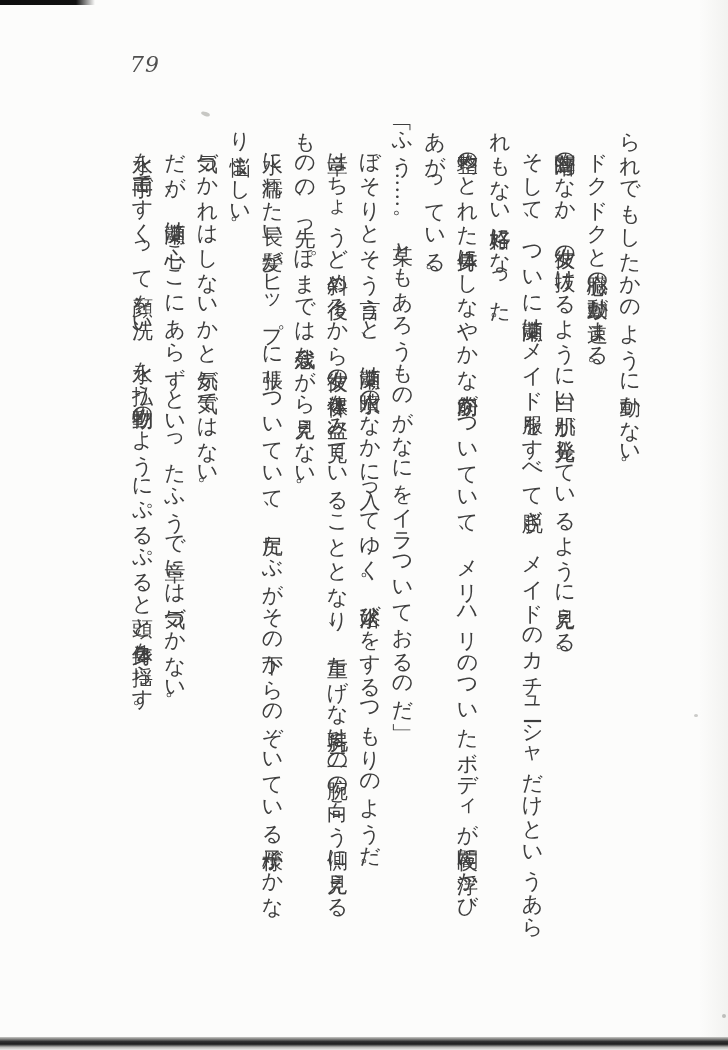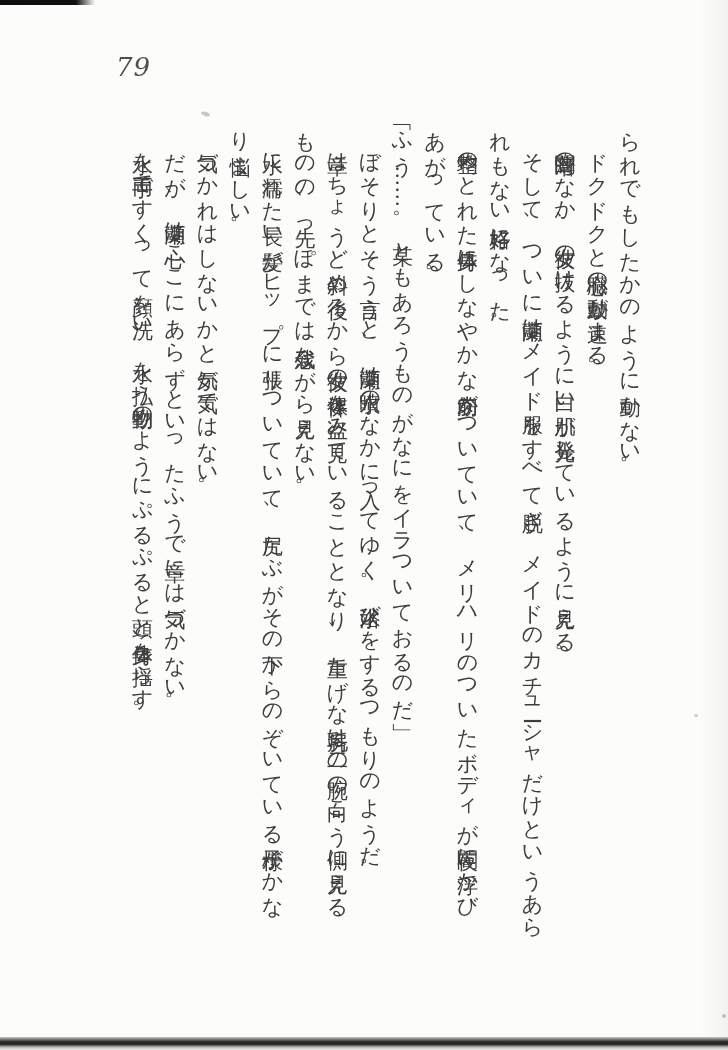--- a/index.html
+++ b/index.html
@@ -5,22 +5,22 @@
   html,body{margin:0;padding:0;}
   .page{
     position:relative;
     width:728px;height:1050px;
     background:linear-gradient(to right,#fcfcfb 0%,#fcfcfb 96%,#f2f2f0 100%);
     overflow:hidden;
     font-family:"DejaVu Serif","Liberation Serif",serif;
   }
   .page-number{
     position:absolute;
-    left:116px;top:52px;
-    font-size:26px;
+    left:130px;top:52px;
+    font-size:22px;
     font-style:italic;
     letter-spacing:1px;
     color:#4f4f4f;
   }
   .text-body{
     position:absolute;
     top:117px;
     right:82px;
     height:810px;
     writing-mode:vertical-rl;

